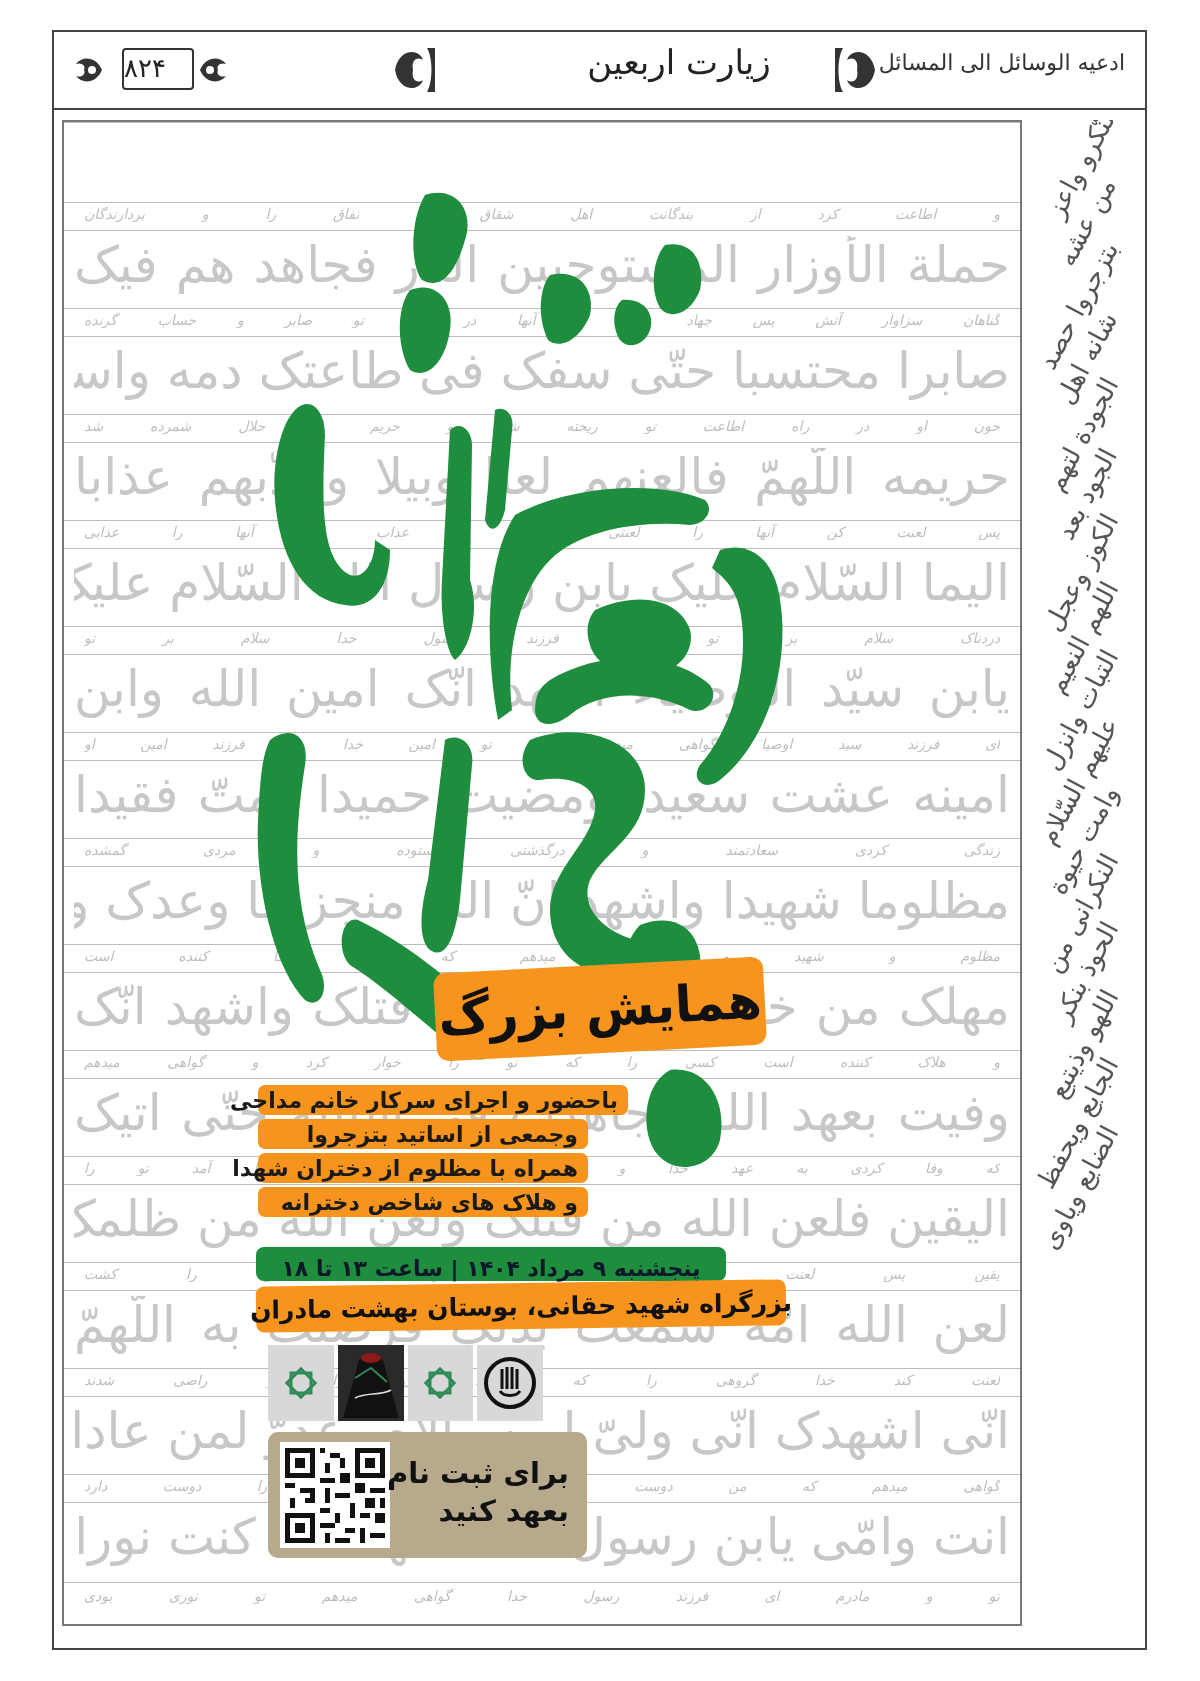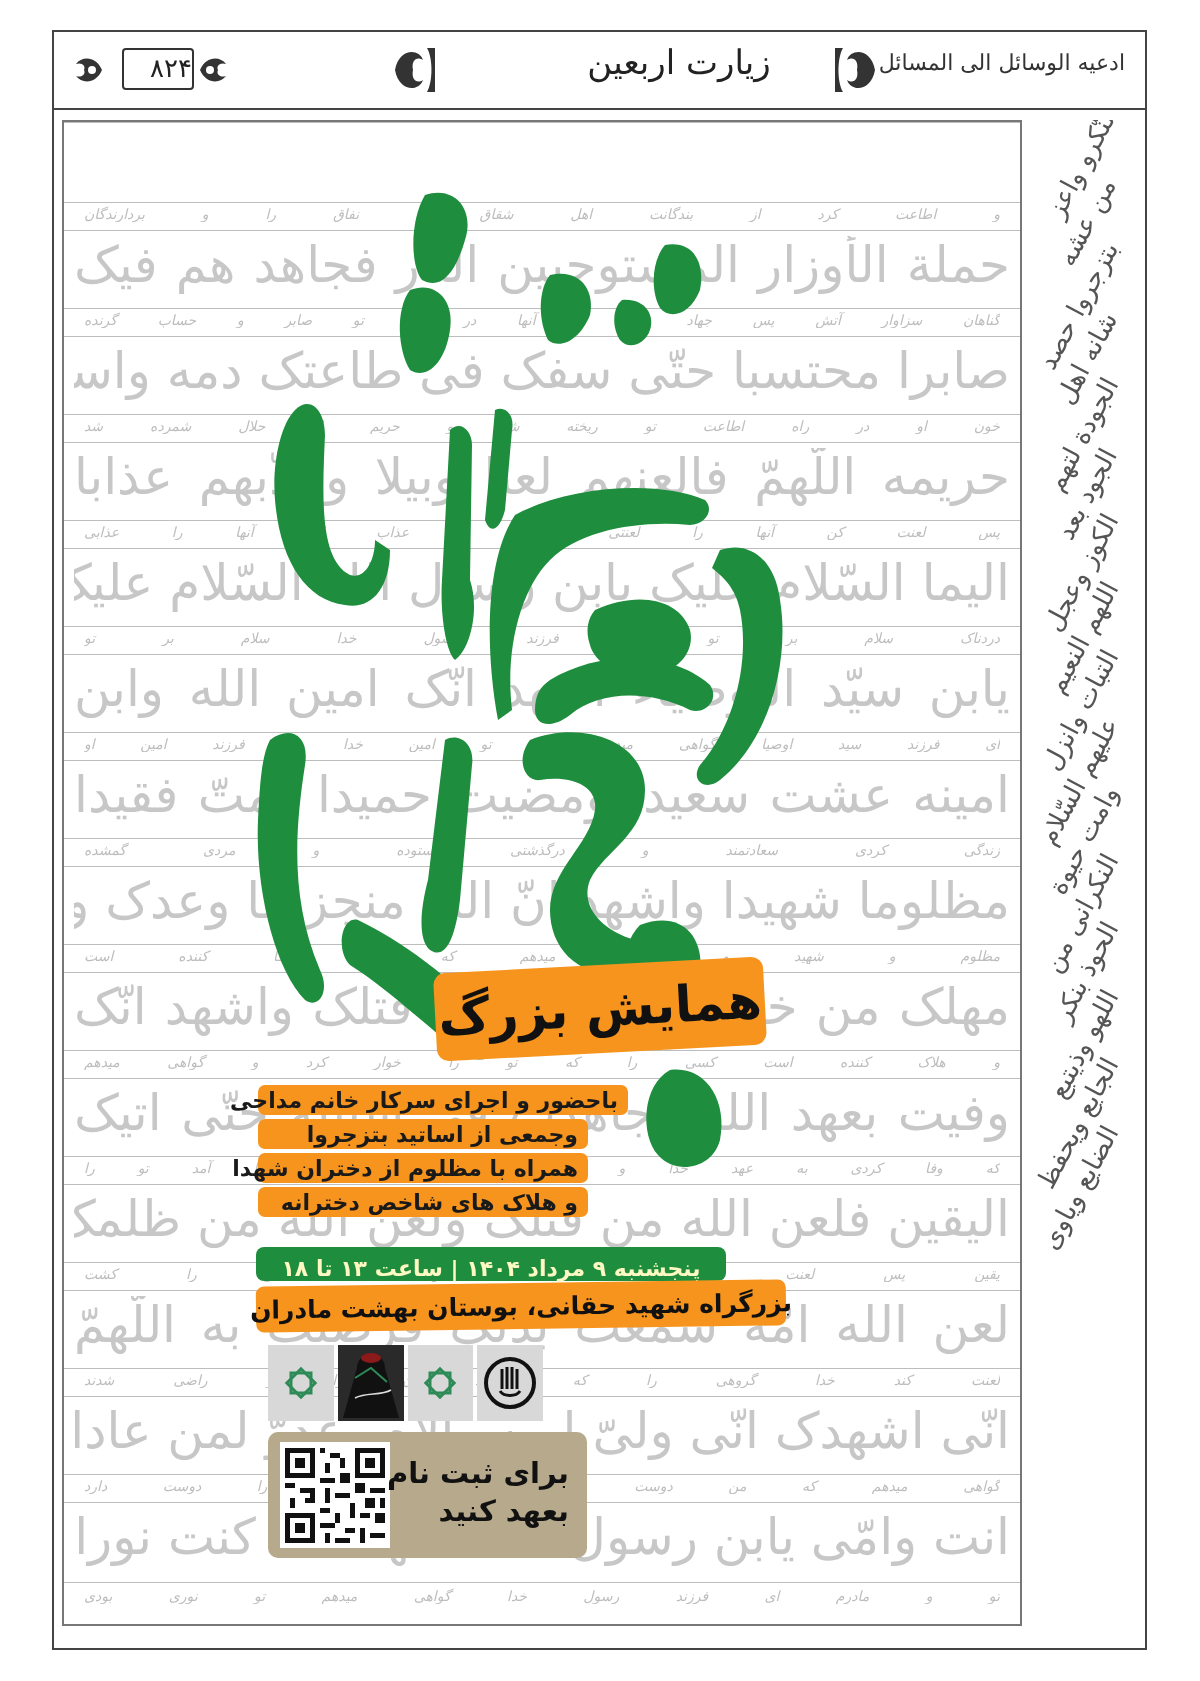--- a/index.html
+++ b/index.html
@@ -10,21 +10,21 @@
   .page-frame {
     position: absolute; left: 52px; top: 30px; width: 1095px; height: 1620px;
     border: 2px solid #444; box-sizing: border-box;
   }
   .header-band {
     position: absolute; left: 0; top: 0; width: 100%; height: 78px;
     border-bottom: 2px solid #444; box-sizing: border-box;
   }
   .page-num-box {
     position: absolute; left: 68px; top: 16px; width: 68px; height: 38px;
-    border: 2px solid #333; border-radius: 4px; text-align: right; line-height: 36px;
+    border: 2px solid #333; border-radius: 4px; text-align: left; line-height: 36px;
     font-family: "DejaVu Serif", serif; font-size: 26px; color: #222; background: #fff;
   }
   .ornament {
     position: absolute; width: 40px; height: 48px; color: #333;
   }
   .header-title {
     position: absolute; left: 500px; top: 10px; width: 250px; text-align: center;
     font-family: "DejaVu Serif", serif; font-size: 34px; color: #222; direction: rtl;
   }
   .header-source {
@@ -78,21 +78,21 @@
     direction: rtl; font-weight: bold; font-size: 22px; color: #1a1a1a; white-space: nowrap;
     font-family: "DejaVu Sans", sans-serif;
     margin-left: 40px;
   }
   .date-strip {
     position: absolute; left: 256px; top: 1247px; width: 470px; height: 34px;
     background: #1e8e3e; border-radius: 8px; display: flex; align-items: center;
     justify-content: center;
   }
   .date-strip span {
-    direction: rtl; font-size: 22px; color: #fef9c3; font-weight: bold; white-space: nowrap; margin-top: 8px;
+    direction: rtl; font-size: 22px; color: #0f172a; font-weight: bold; white-space: nowrap; margin-top: 8px;
   }
   .venue-strip {
     position: absolute; left: 256px; top: 1283px; width: 530px; height: 46px;
     background: #f7941d; border-radius: 8px; transform: rotate(-0.8deg);
     display: flex; align-items: center; justify-content: center;
   }
   .venue-strip span {
     direction: rtl; font-size: 25px; font-weight: bold; color: #111; white-space: nowrap;
   }
   .logos-row {

